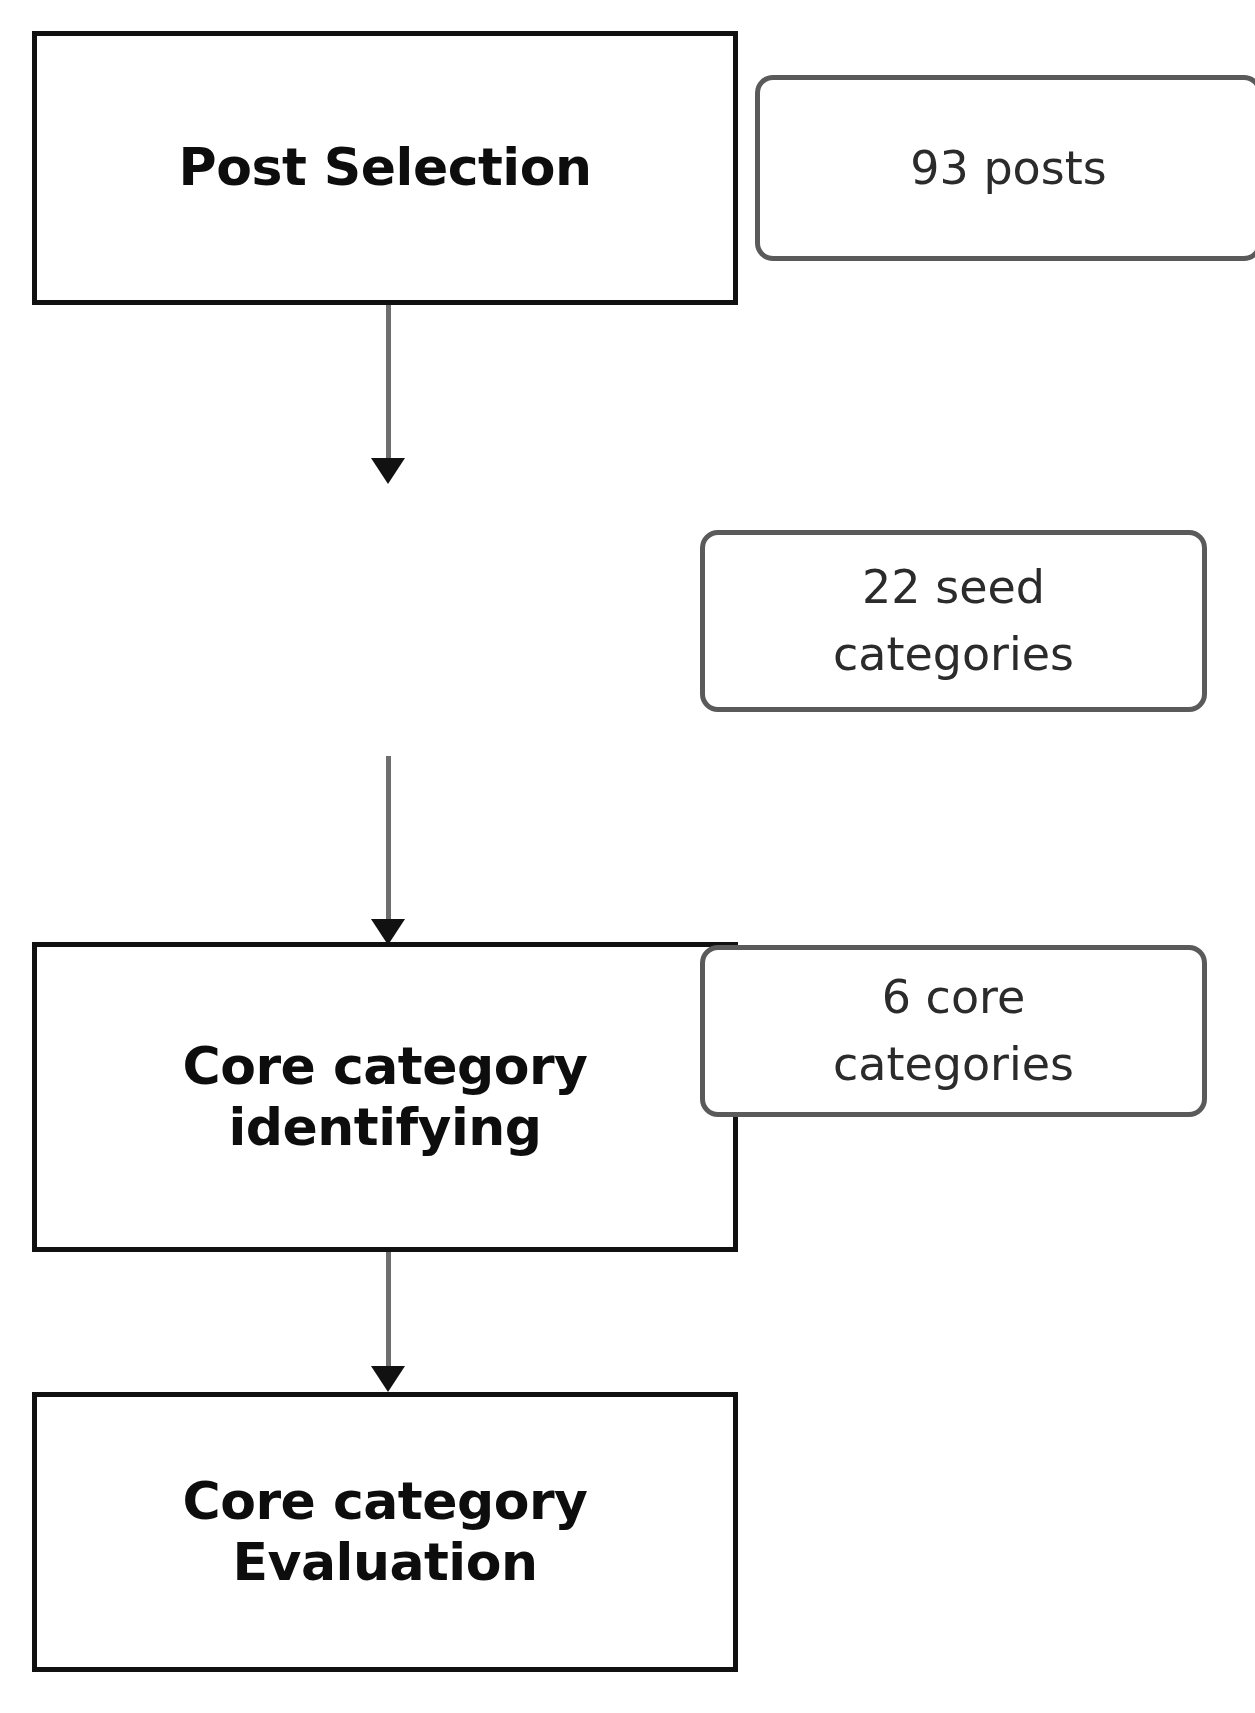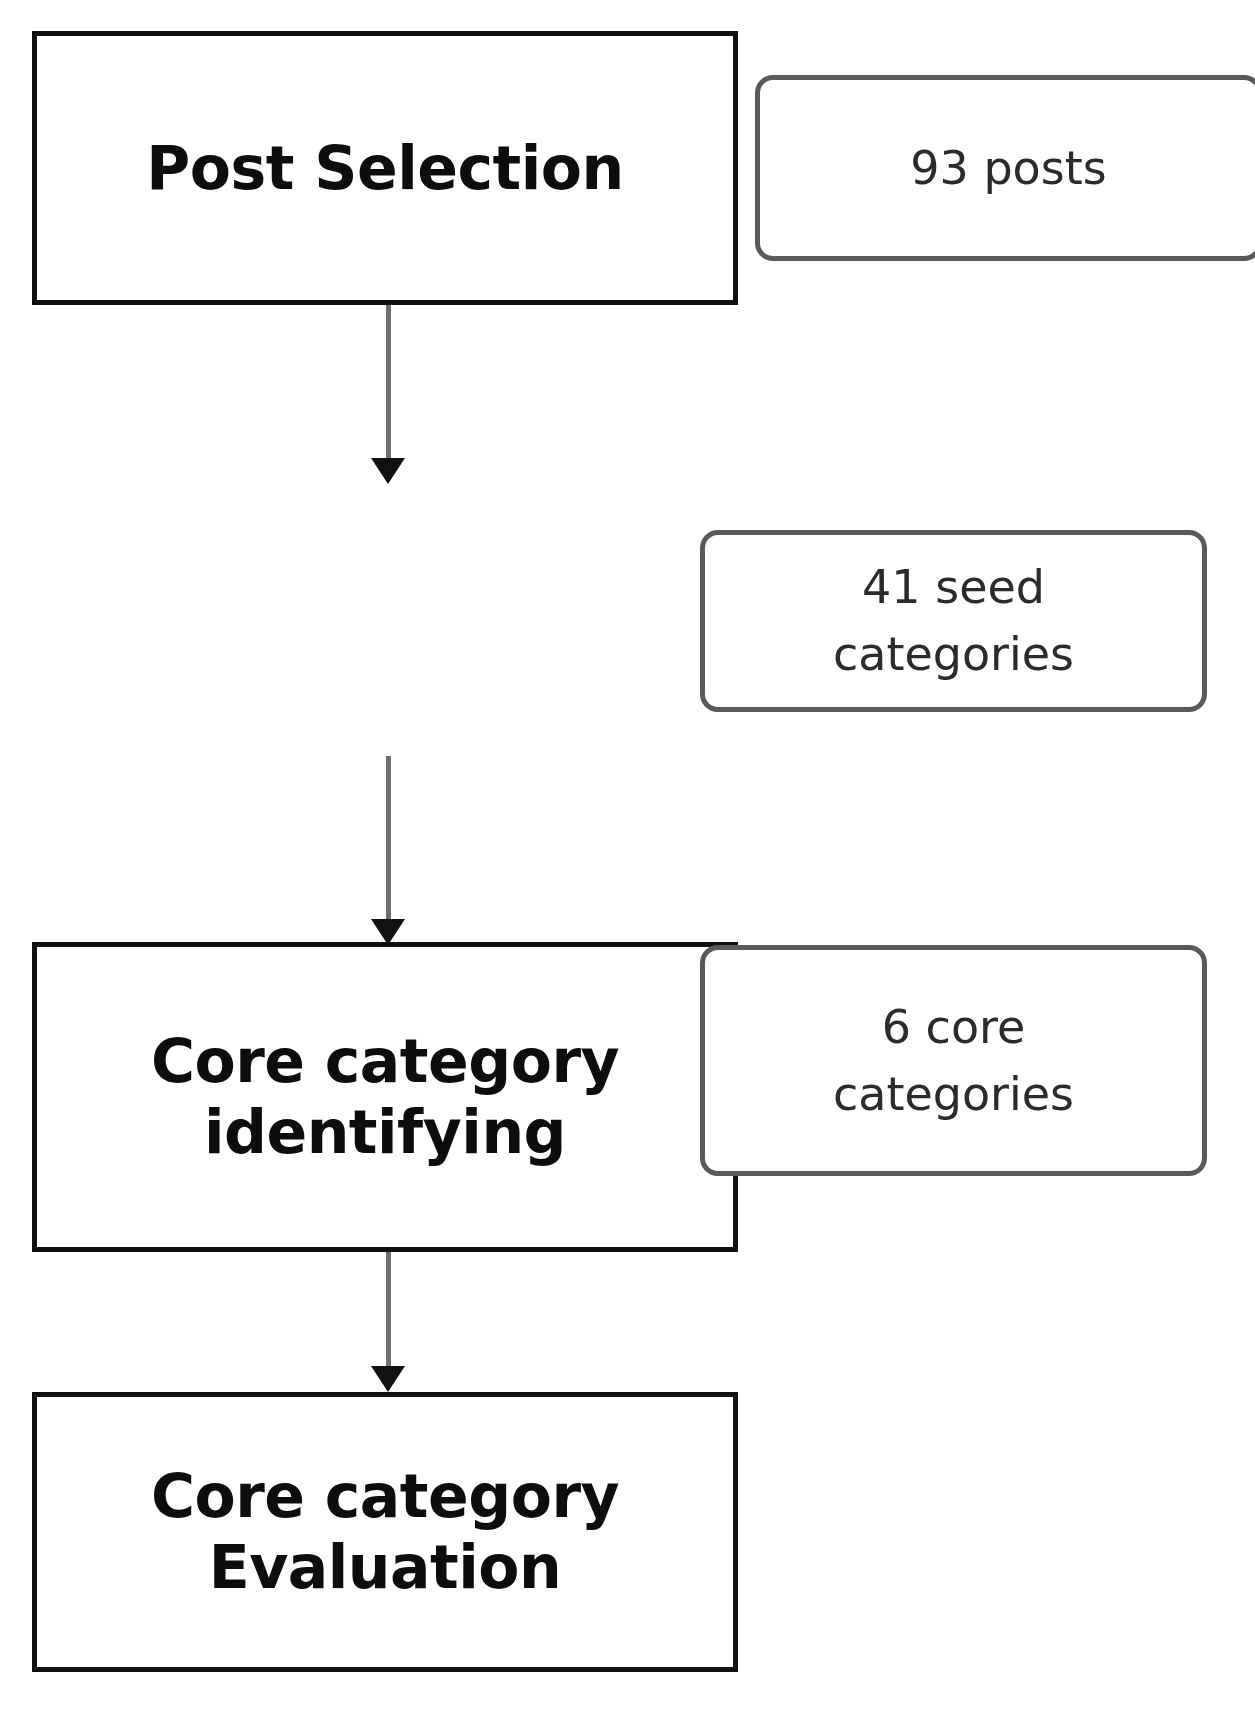--- a/index.html
+++ b/index.html
@@ -25,21 +25,21 @@
     background: #ffffff;
     border: 5px solid #111111;
     display: flex;
     align-items: center;
     justify-content: center;
     z-index: 2;
   }
   .proc-label {
     font-family: "DejaVu Sans", sans-serif;
     font-weight: bold;
-    font-size: 60px;
+    font-size: 52px;
     line-height: 1.18;
     color: #0d0d0d;
     text-align: center;
     letter-spacing: -0.5px;
     white-space: pre-line;
     padding: 0 14px;
   }
 
   
   .note-box {
@@ -101,35 +101,35 @@
     <div class="note-label">93 posts</div>
   </div>
 
   <div class="arrow" style="left:355px; top:300px; width:66px; height:190px;">
     <div class="arrow-shaft" style="height:160px;"></div>
     <div class="arrow-head" style="top:158px;"></div>
   </div>
 
 
   <div class="note-box" style="left:700px; top:530px; width:507px; height:182px;">
-    <div class="note-label">41 seed
+    <div class="note-label">22 seed
 categories</div>
   </div>
 
   <div class="arrow" style="left:355px; top:756px; width:66px; height:195px;">
     <div class="arrow-shaft" style="height:165px;"></div>
     <div class="arrow-head" style="top:163px;"></div>
   </div>
 
   <div class="proc-box" style="left:32px; top:942px; width:706px; height:310px;">
     <div class="proc-label">Core category
 identifying</div>
   </div>
 
-  <div class="note-box" style="left:700px; top:945px; width:507px; height:231px;">
+  <div class="note-box" style="left:700px; top:945px; width:507px; height:172px;">
     <div class="note-label">6 core
 categories</div>
   </div>
 
   <div class="arrow" style="left:355px; top:1248px; width:66px; height:150px;">
     <div class="arrow-shaft" style="height:120px;"></div>
     <div class="arrow-head" style="top:118px;"></div>
   </div>
 
   <div class="proc-box" style="left:32px; top:1392px; width:706px; height:280px;">

